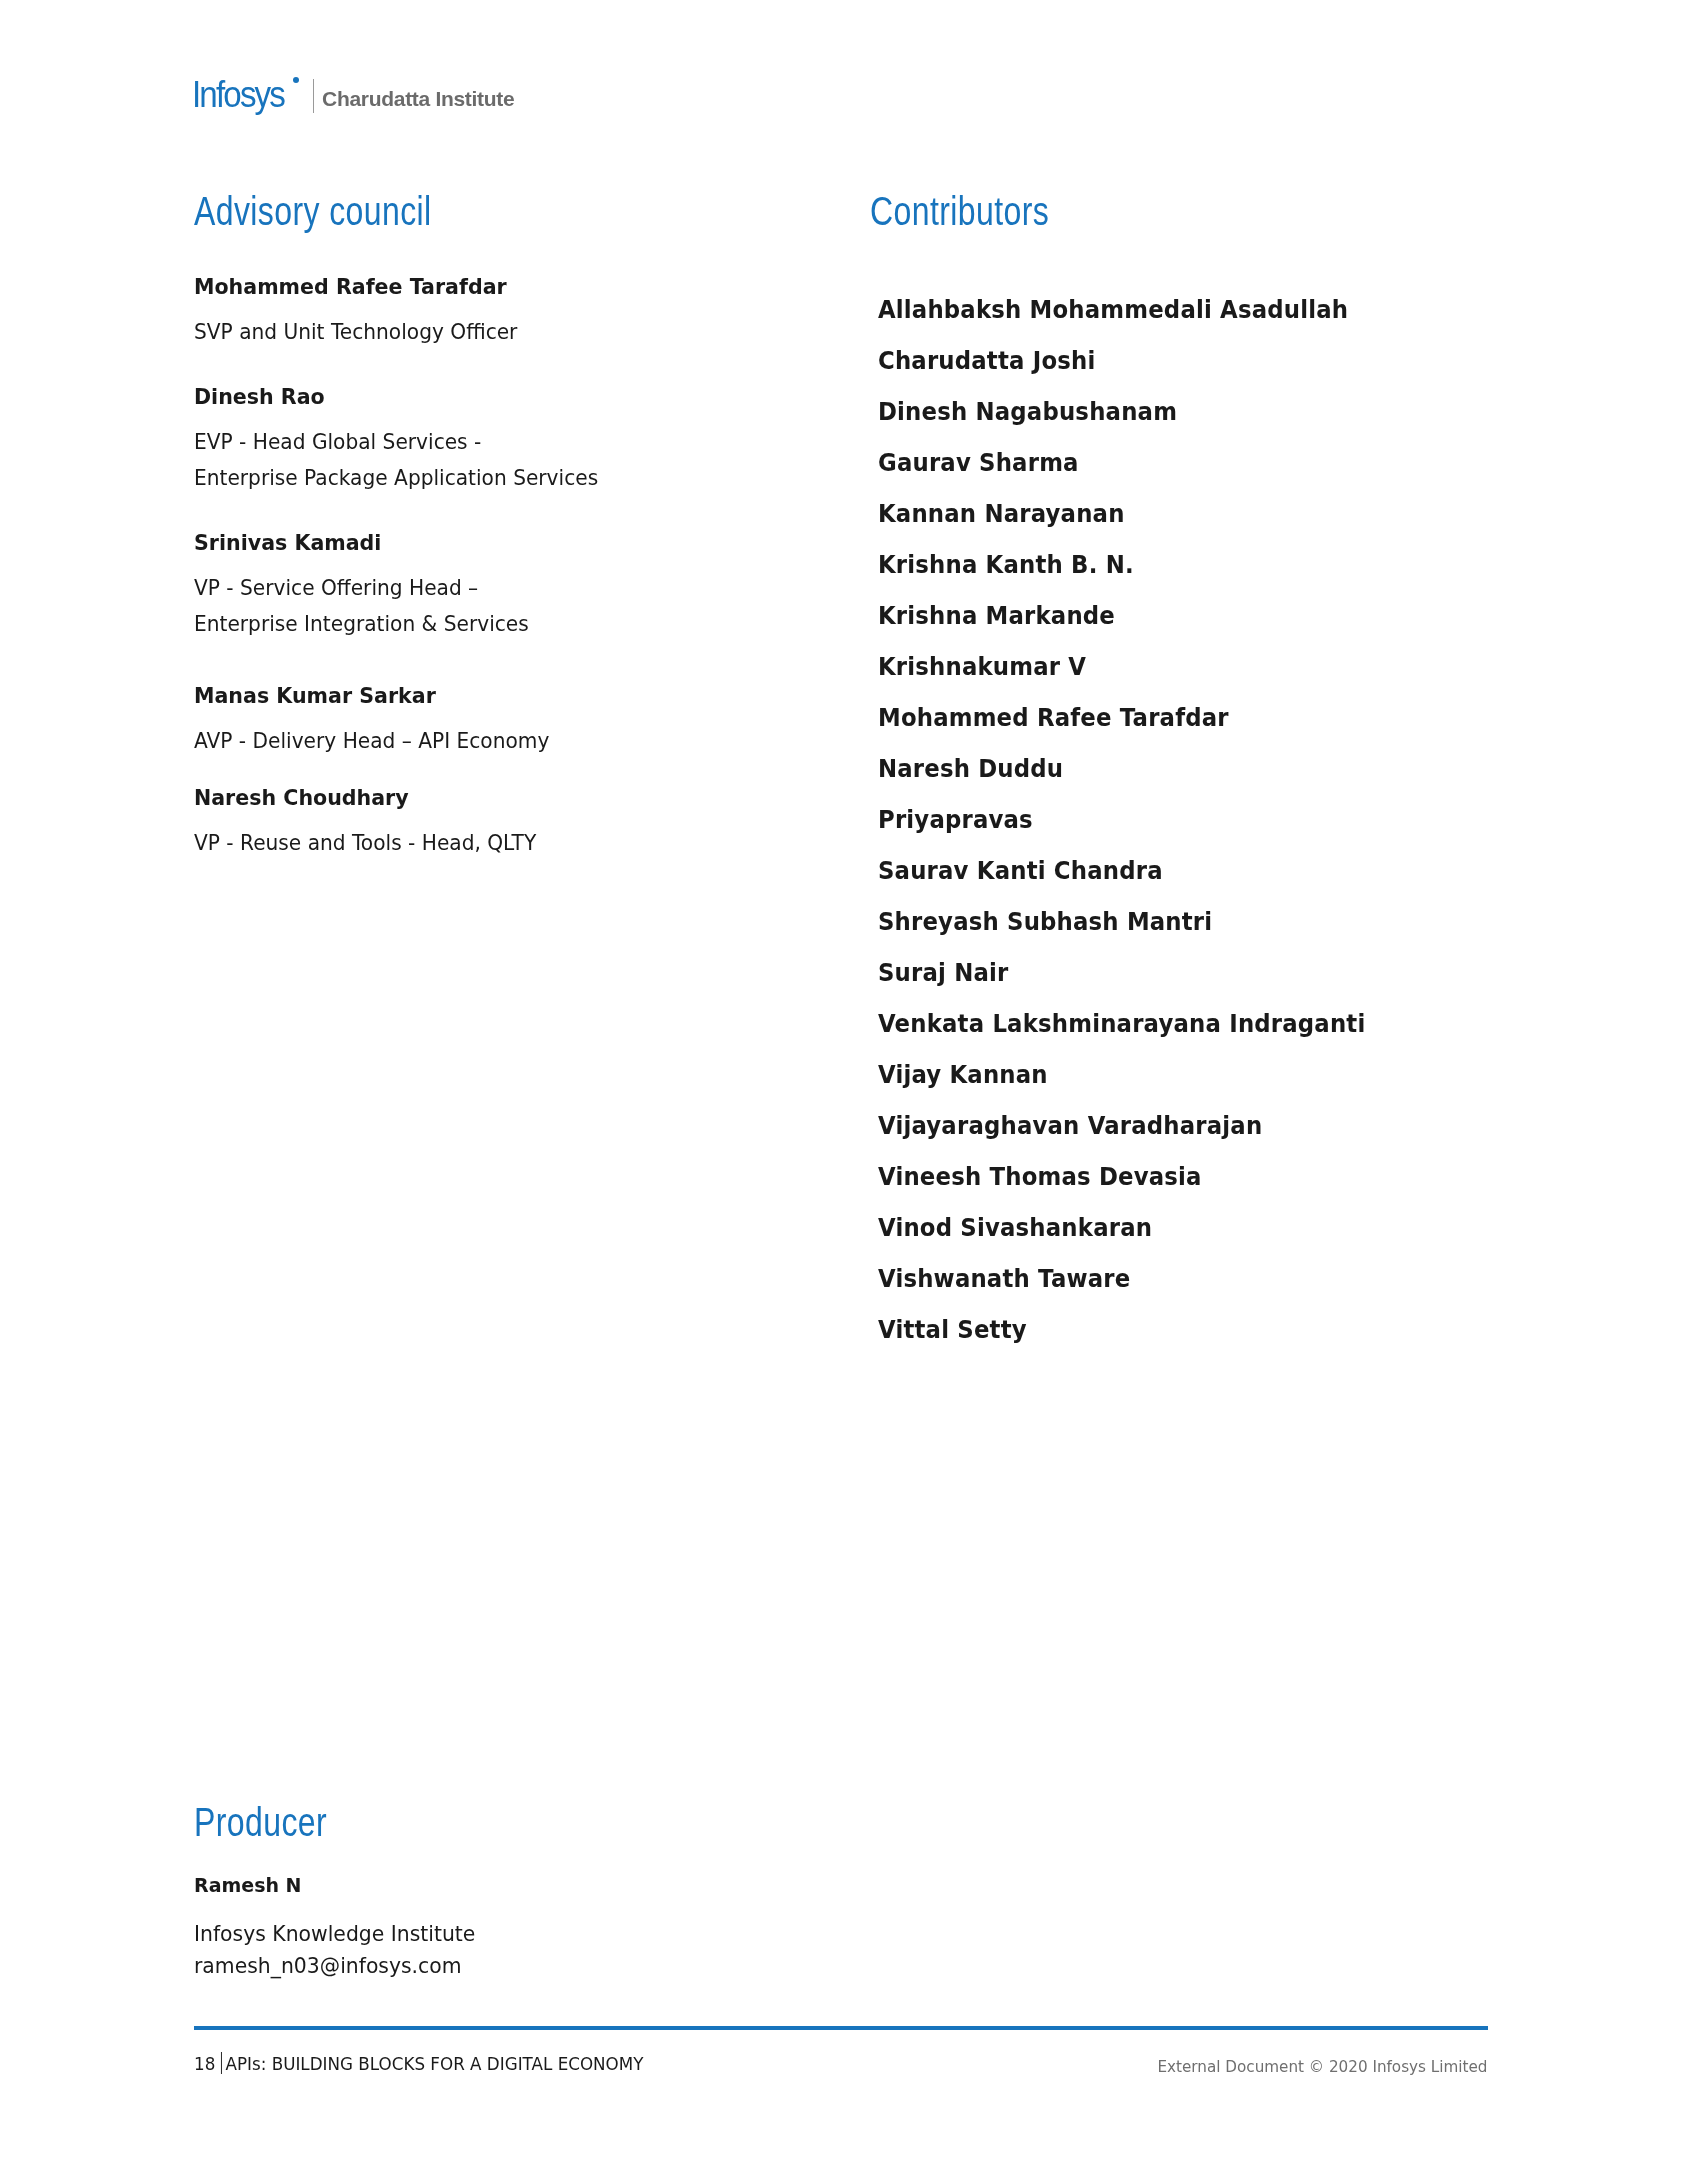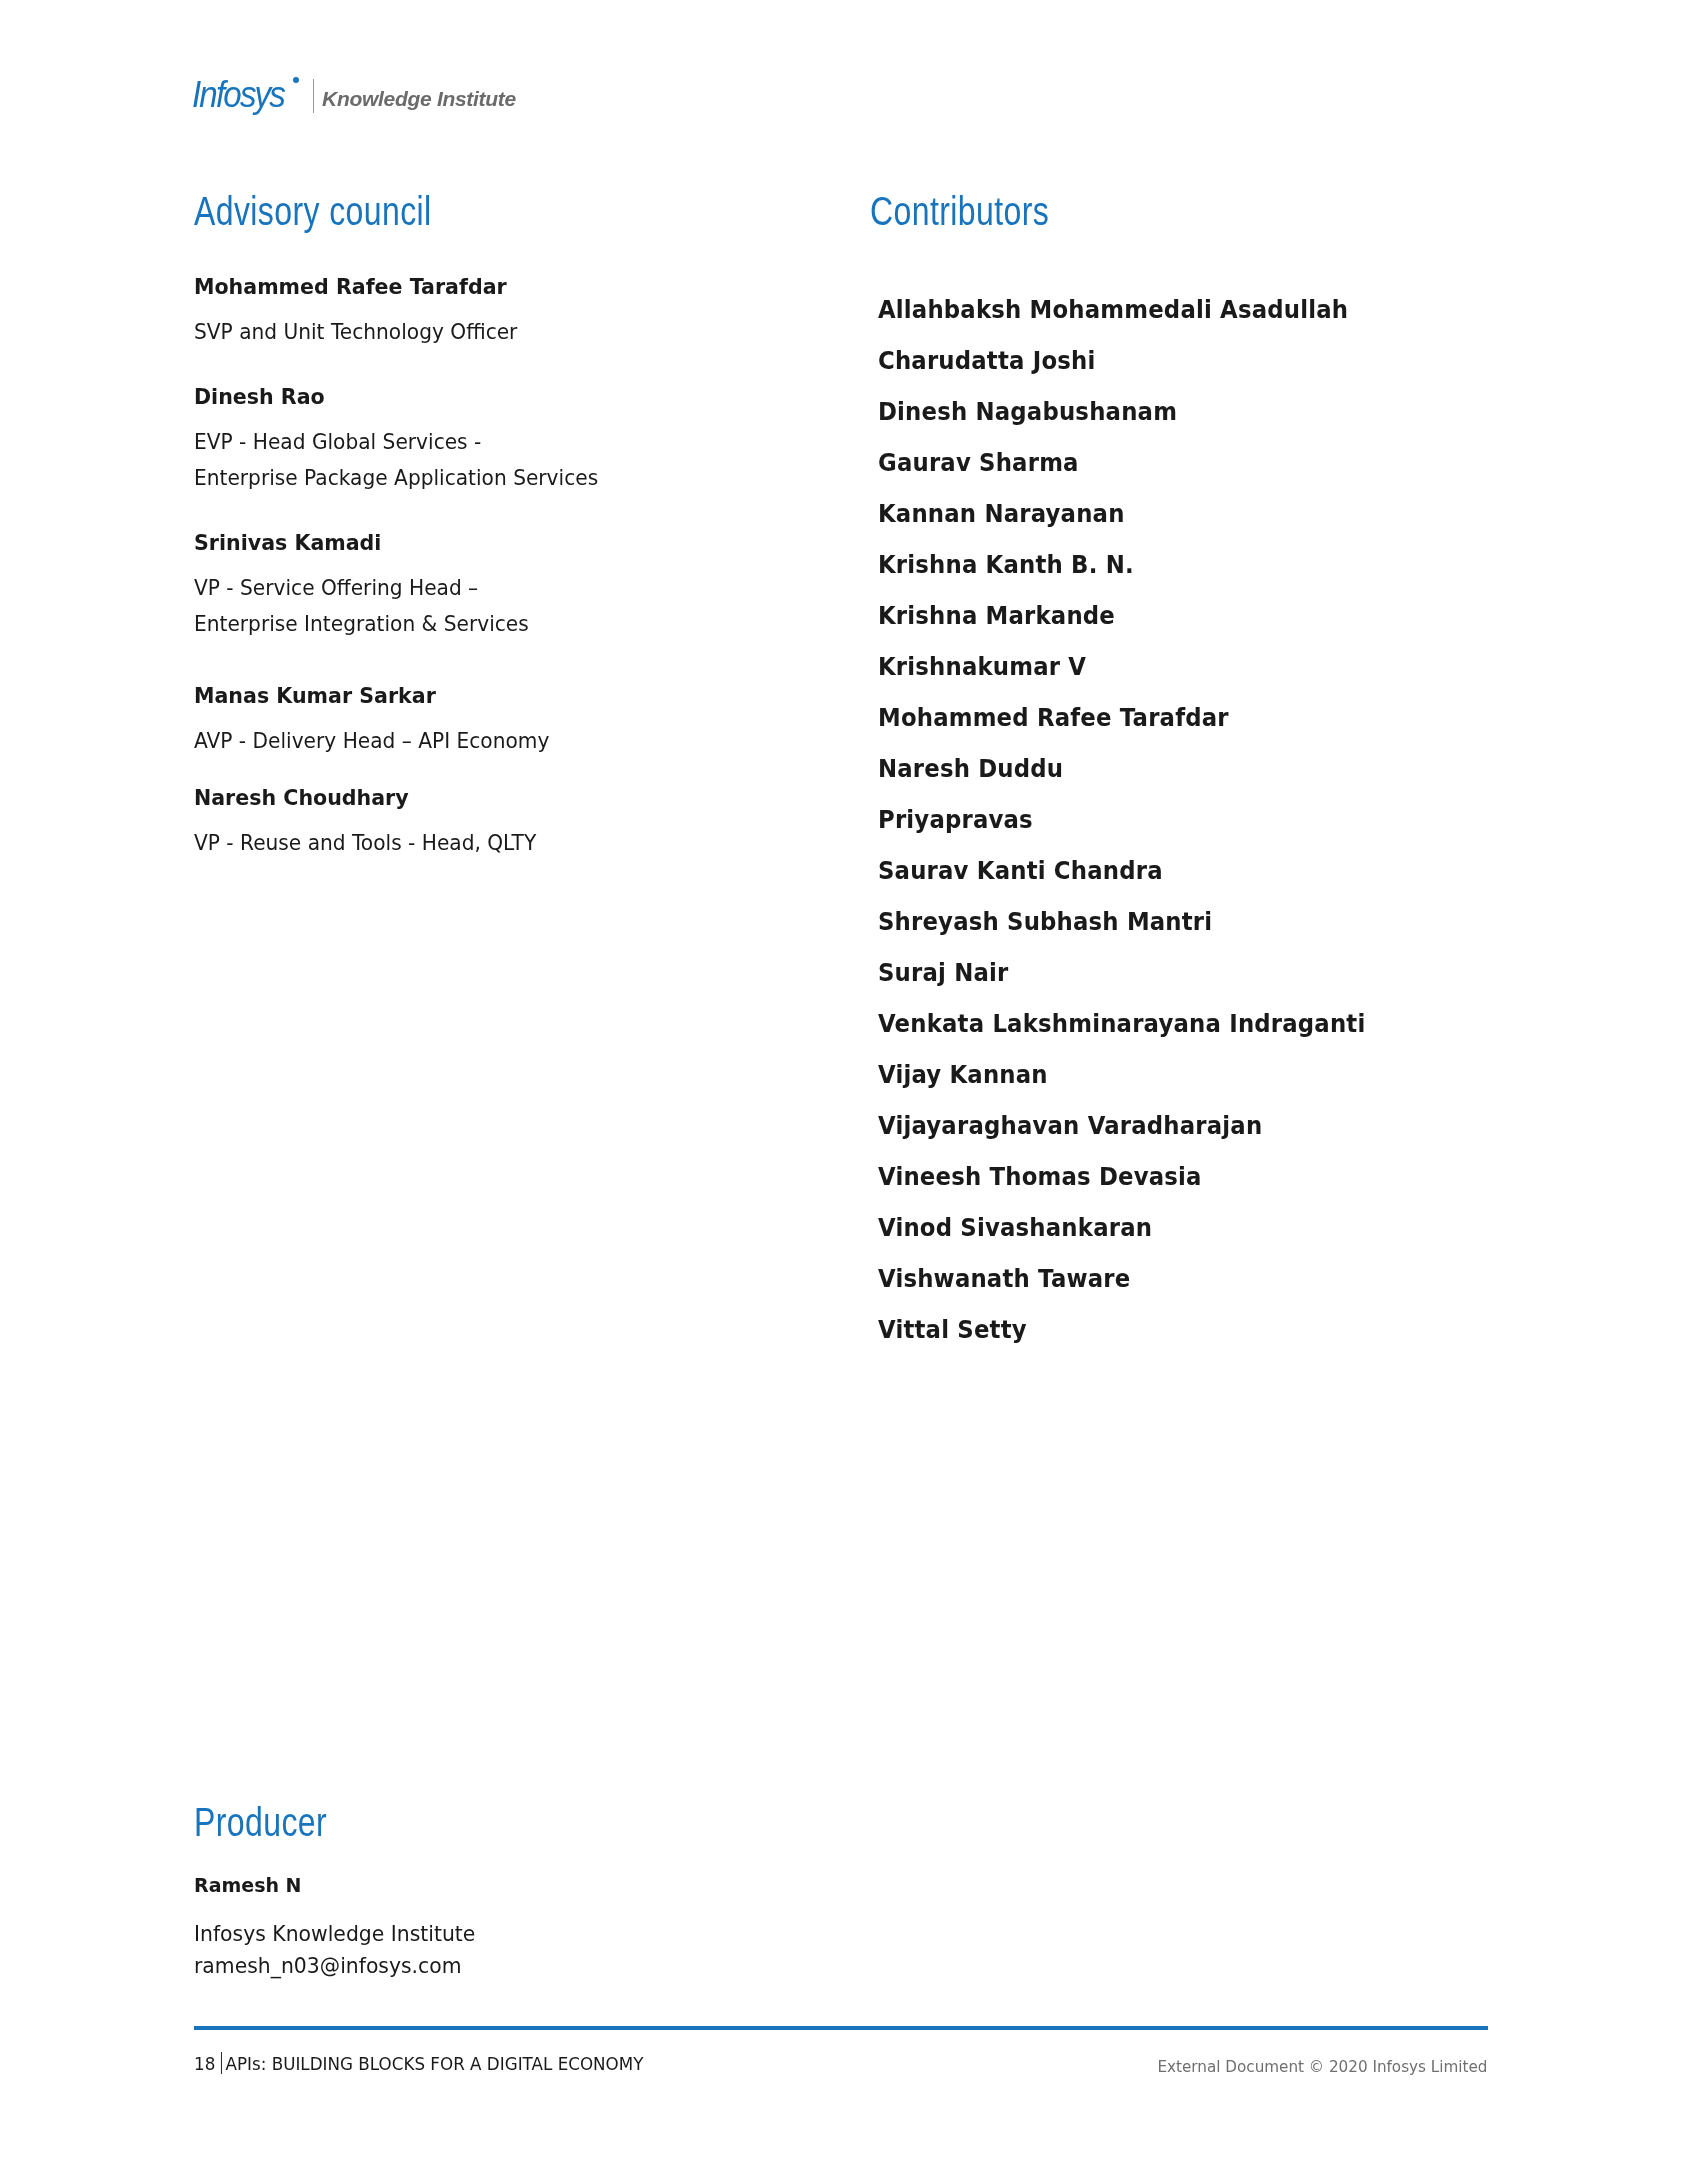--- a/index.html
+++ b/index.html
@@ -1,18 +1,18 @@
 <!DOCTYPE html>
 <html><head>
 <meta charset="utf-8">
 <style>
   html, body { margin:0; padding:0; background:#ffffff; }
   body { width:1683px; height:2178px; position:relative; overflow:hidden;
          font-family:"DejaVu Sans", sans-serif; color:#1a1a1a; }
-  .logo { position:absolute; left:192px; top:69px; height:44px; display:flex; align-items:flex-end;font-style:italic; }
+  .logo { position:absolute; left:192px; top:69px; height:44px; display:flex; align-items:flex-end; }
   .logo-infosys { font-family:"Liberation Sans", sans-serif; font-size:36px; color:#1874bd;
                   letter-spacing:-2px; transform:scaleX(0.92); transform-origin:left bottom; line-height:1; position:relative; }
   .logo-reg { position:absolute; right:-8px; top:0px; width:6px; height:6px; border-radius:50%; background:#1874bd; }
   .logo-sep { width:1px; height:34px; background:#9a9a9a; margin:0 8px 0 14px; }
   .logo-ki { font-family:"Liberation Sans", sans-serif; font-weight:bold; font-size:21px; color:#6b6b6b;
              line-height:1; padding-bottom:4px; letter-spacing:-0.3px; }
 
   .heading { position:absolute; font-family:"Liberation Sans", sans-serif; font-size:40px; color:#1874bd;
              transform:scaleX(0.8); transform-origin:left top; line-height:1; margin:0; font-weight:normal; letter-spacing:0.5px; }
 
@@ -35,21 +35,21 @@
   .footer-right { position:absolute; right:195px; top:2059px; font-family:"DejaVu Sans", sans-serif; font-size:16px;
                   color:#6f6f6f; line-height:1; white-space:nowrap; transform:scaleX(0.95); transform-origin:right; }
 </style>
 </head>
 <body>
 
 <div class="logo">
   <span class="logo-infosys">Infosys</span>
   <span class="logo-reg" style="position:relative;right:auto;top:-30px;margin-left:1px;"></span>
   <span class="logo-sep"></span>
-  <span class="logo-ki">Knowledge Institute</span>
+  <span class="logo-ki">Charudatta Institute</span>
 </div>
 
 <h2 class="heading" style="left:194px; top:191px;">Advisory council</h2>
 
 <div class="adv-entry" style="top:277px;">
   <div class="adv-name">Mohammed Rafee Tarafdar</div>
   <div class="adv-title">SVP and Unit Technology Officer</div>
 </div>
 
 <div class="adv-entry" style="top:387px;">

